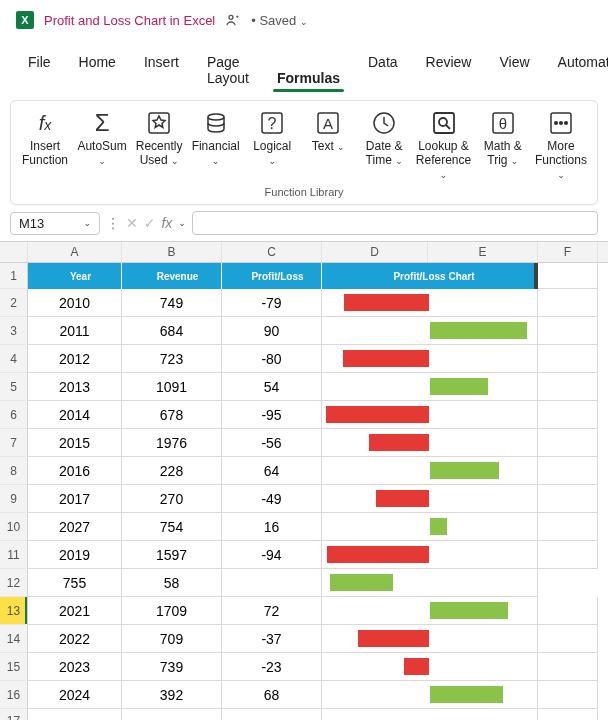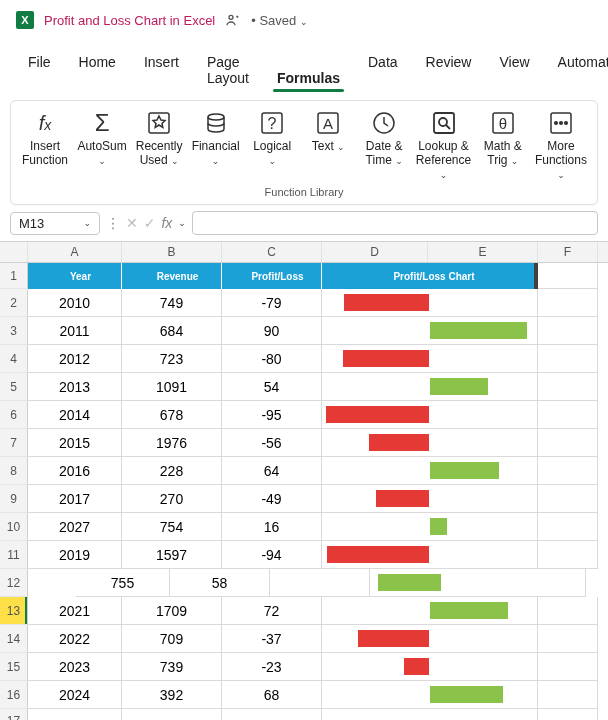--- a/index.html
+++ b/index.html
@@ -314,21 +314,21 @@
         <div class="data-row">
           <div class="cell">2019</div>
           <div class="cell">1597</div>
           <div class="cell">-94</div>
           <div class="chartcell">
             <div class="bar" style="right: 108px; width: 101.52px; background: rgb(229, 57, 53);"></div>
           </div>
           <div class="cell"></div>
         </div>
       </div>
-      <div class="rowwrap" style="height: 28px; gap: 48px;">
+      <div class="rowwrap" style="height: 28px;">
         <div class="rnum">12</div>
         <div class="data-row">
           <div class="cell">755</div>
           <div class="cell">58</div>
           <div class="chartcell">
             <div class="bar" style="left: 108px; width: 62.64px; background: rgb(139, 195, 74);"></div>
           </div>
           <div class="cell"></div>
         </div>
       </div>

